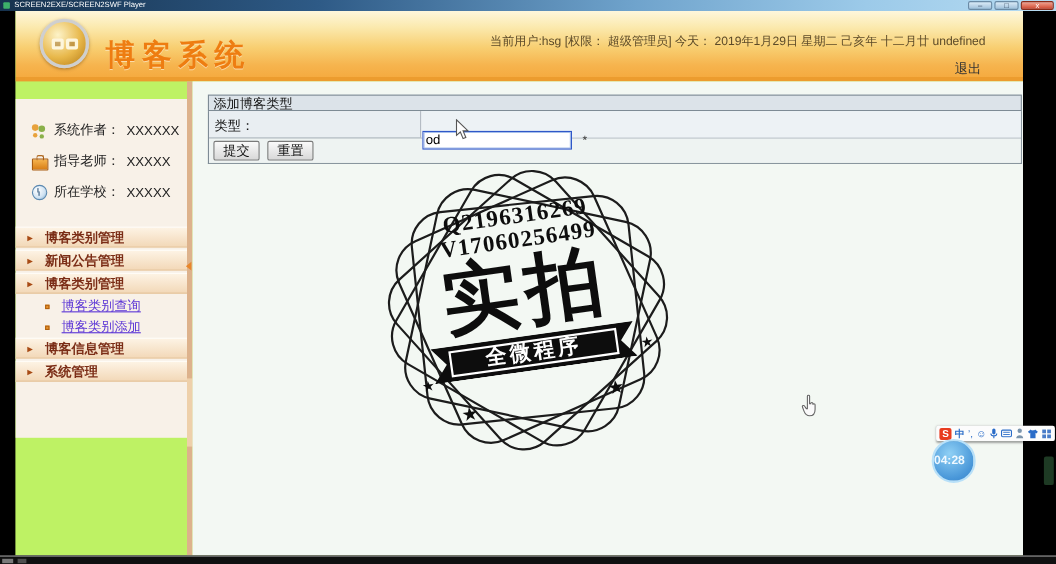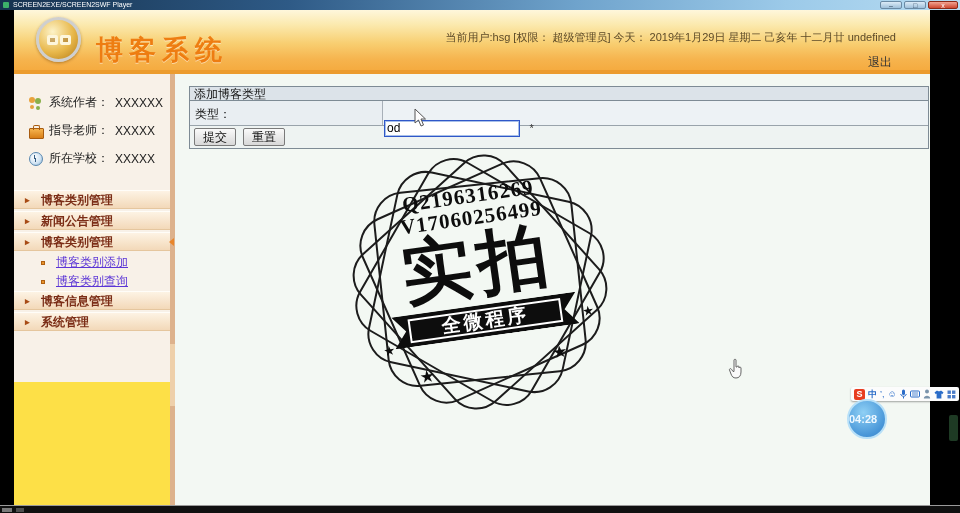--- a/index.html
+++ b/index.html
@@ -11,37 +11,37 @@
     background:linear-gradient(to right,#16324e,#2e5a86 30%,#6fa3cc 60%,#9ccae9 82%,#b7dcf2);
     display:flex; align-items:center; z-index:40; }
   .titlebar-icon { width:6px; height:6px; margin-left:3px; background:#3db06a; border-radius:1px; }
   .titlebar-text { color:#fff; font-size:7px; margin-left:4px; line-height:10px; white-space:nowrap; }
   .win-controls { position:absolute; right:2px; top:1px; display:flex; gap:2px; }
   .win-btn { height:8px; width:22px; font-size:7px; line-height:7px; text-align:center; color:#2a3e55;
     background:linear-gradient(#dcebf7,#9fc0da); border:1px solid #6a8aa5; border-radius:2px; }
   .win-btn.close { width:30px; color:#fff; background:linear-gradient(#f2a492,#ce4830); border-color:#8a2a18; }
 
   
-  .app-window { position:absolute; left:14px; top:10px; width:916px; height:495px; background:#fde047; overflow:hidden; }
+  .app-window { position:absolute; left:14px; top:10px; width:916px; height:495px; background:#bef264; overflow:hidden; }
 
   
   .app-header { position:absolute; left:0; top:0; width:916px; height:64px;
     background:linear-gradient(#fef7dc 0%,#fbe9ad 25%,#f8cf72 55%,#f6b44e 82%,#f5ab40 100%);
     border-bottom:4px solid #ec9c2e; }
   .logo { position:absolute; left:22px; top:7px; width:45px; height:45px; border-radius:50%;
     border:3px solid #cfcfcf; background:radial-gradient(circle at 35% 30%,#fdf3c8,#e8b84b 55%,#b57a14);
     box-shadow:0 1px 3px rgba(90,50,0,.45); display:flex; align-items:center; justify-content:center; gap:2px; }
   .logo-lens { width:11px; height:10px; border:3px solid #fdf6dc; border-radius:2px; background:rgba(120,70,10,.35); }
   .app-title { position:absolute; left:82px; top:22px; font-family:"Liberation Serif", serif; font-weight:bold;
     font-size:27px; color:#ee7d11; letter-spacing:6px; text-shadow:0 1px 0 rgba(255,255,255,.5); white-space:nowrap; }
   .user-info { position:absolute; right:34px; top:20px; font-size:11px; color:#5c4a28; white-space:nowrap; }
   .logout { position:absolute; right:38px; top:44px; font-size:12px; color:#333; cursor:pointer; }
 
   
-  .sidebar { position:absolute; left:0; top:64px; width:156px; height:308px; background:#f8f1e8; }
+  .sidebar { position:absolute; left:0; top:80px; width:156px; height:308px; background:#f8f1e8; }
   .side-info { padding:20px 0 6px 14px; }
   .info-row { display:flex; align-items:center; gap:6px; margin-bottom:11px; font-size:12px; color:#222; white-space:nowrap; }
   .info-icon { width:15px; height:13px; position:relative; flex:0 0 15px; }
   .users-i:before { content:""; position:absolute; left:1px; top:1px; width:6px; height:6px; border-radius:50%; background:#e8a23c; box-shadow:0 7px 0 -1px #e8a23c; }
   .users-i:after { content:""; position:absolute; left:7px; top:2px; width:6px; height:6px; border-radius:50%; background:#8ab04a; box-shadow:0 7px 0 -1px #8ab04a; }
   .brief-i:before { content:""; position:absolute; left:1px; top:4px; width:13px; height:9px; background:linear-gradient(#f6b44e,#d87e16); border:1px solid #a85c10; border-radius:1px; }
   .brief-i:after { content:""; position:absolute; left:5px; top:1px; width:5px; height:4px; border:1px solid #a85c10; border-bottom:none; border-radius:2px 2px 0 0; }
   .clock-i:before { content:""; position:absolute; left:1px; top:0; width:12px; height:12px; border-radius:50%; background:radial-gradient(circle at 35% 35%,#fff,#cfe2f2 60%,#7aa8cc); border:1px solid #5a88b0; }
   .clock-i:after { content:""; position:absolute; left:6px; top:3px; width:1px; height:4px; background:#335a80; box-shadow:1px 3px 0 #335a80; }
 
@@ -170,25 +170,25 @@
       <div class="menu-item">
         <span class="menu-arrow">▸</span>
         <span>新闻公告管理</span>
       </div>
       <div class="menu-item">
         <span class="menu-arrow">▸</span>
         <span>博客类别管理</span>
       </div>
       <div class="sub-item">
         <span class="sub-bullet"></span>
-        <span class="sub-link">博客类别添加</span>
+        <span class="sub-link">博客类别查询</span>
       </div>
       <div class="sub-item">
         <span class="sub-bullet"></span>
-        <span class="sub-link">博客类别查询</span>
+        <span class="sub-link">博客类别添加</span>
       </div>
       <div class="menu-item">
         <span class="menu-arrow">▸</span>
         <span>博客信息管理</span>
       </div>
       <div class="menu-item">
         <span class="menu-arrow">▸</span>
         <span>系统管理</span>
       </div>
     </div>

